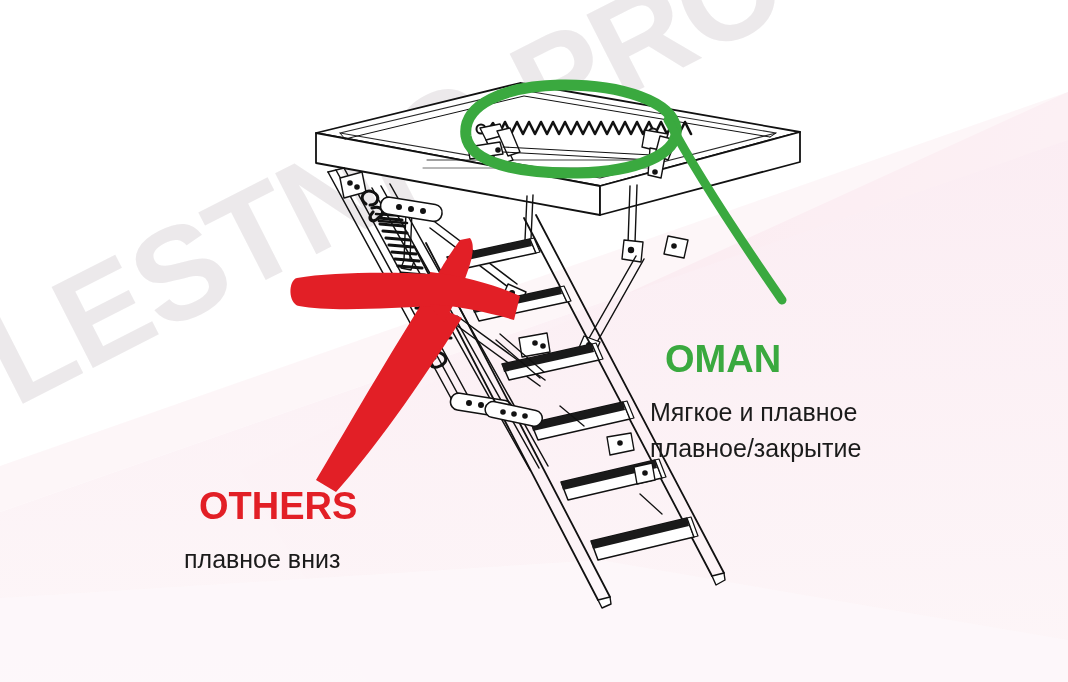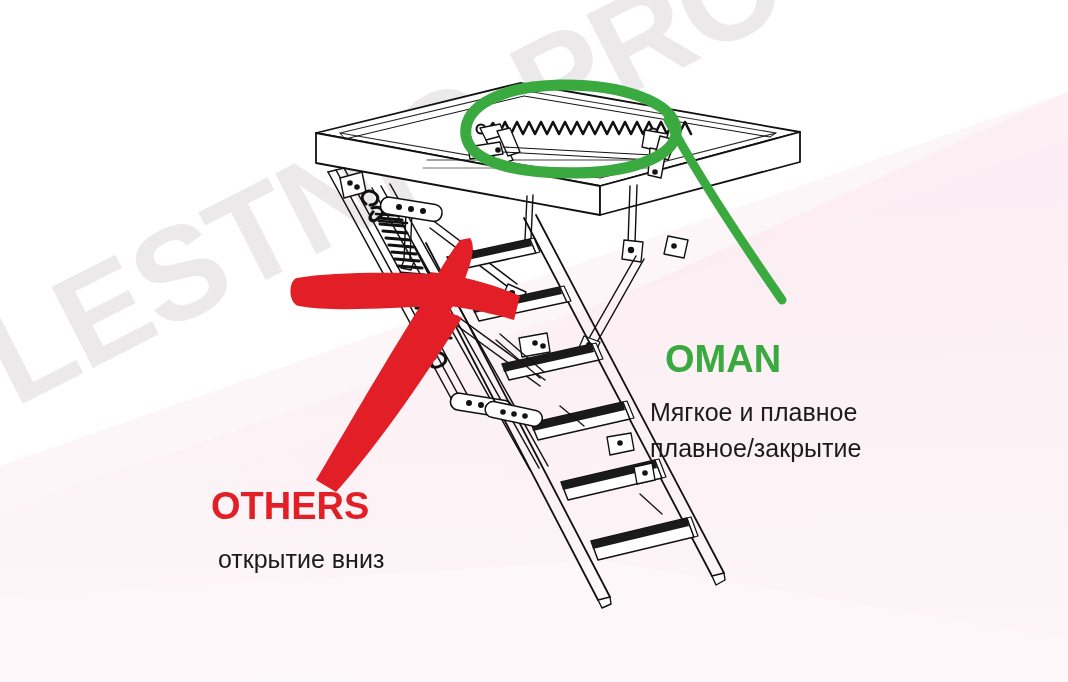--- a/index.html
+++ b/index.html
@@ -30,21 +30,21 @@
     transform:rotate(-27deg);
     transform-origin:0 0;
     white-space:nowrap;
     user-select:none;
   }
   
   #drawing{position:absolute;left:0;top:0;}
   
   .label-block{position:absolute;}
   #oman-block{left:650px;top:325px;}
-  #others-block{left:196px;top:472px;text-align:right;}
+  #others-block{left:184px;top:472px;}
   .headline{
     font-size:38px;
     font-weight:bold;
     line-height:1.02;
     letter-spacing:0px;
     margin:15px;
   }
   .headline.green{color:#3aa93f;}
   .headline.red{color:#e21f26;}
   .subline{
@@ -289,17 +289,17 @@
     <div class="headline green">OMAN</div>
     <div class="subline">
       <div>Мягкое и плавное</div>
       <div>плавное/закрытие</div>
     </div>
   </div>
 
   <div class="label-block" id="others-block">
     <div class="headline red">OTHERS</div>
     <div class="subline">
-      <div>открытие вниз</div>
+      <div>плавное вниз</div>
     </div>
   </div>
 
 </div>
 
 </body></html>

